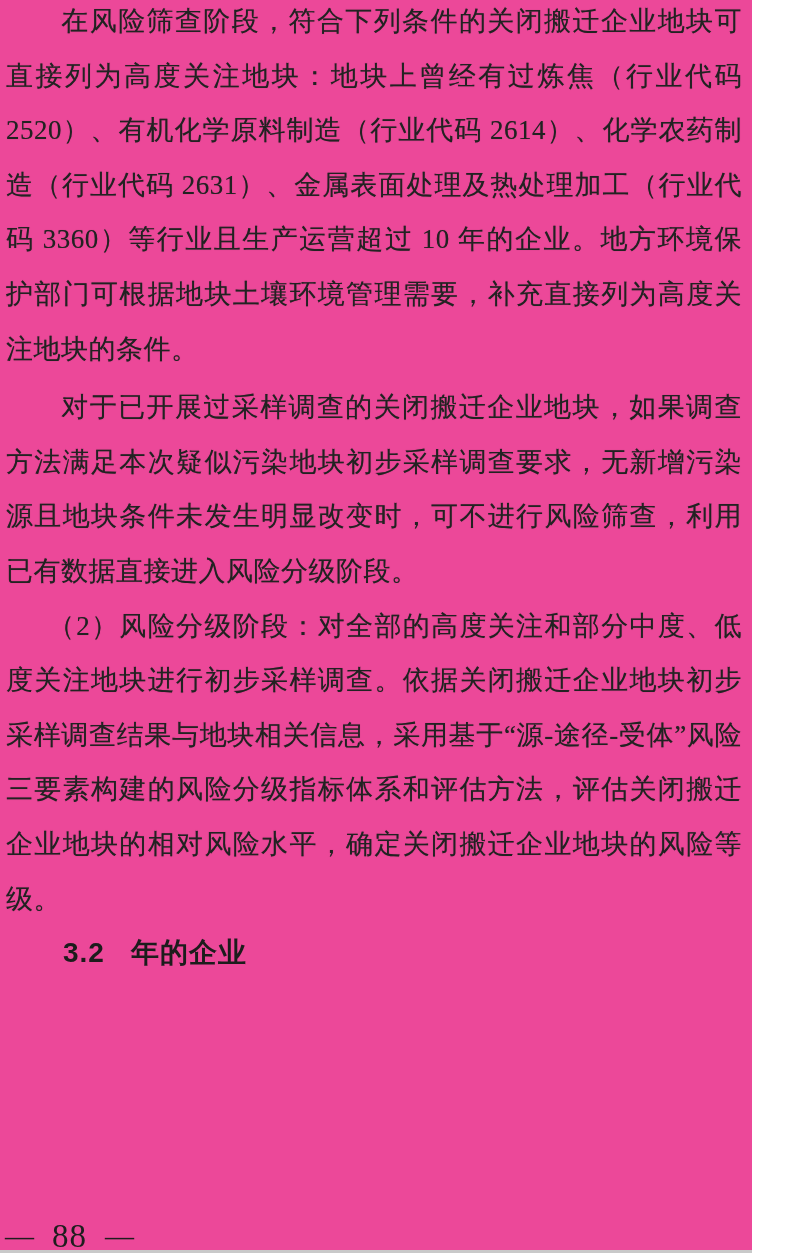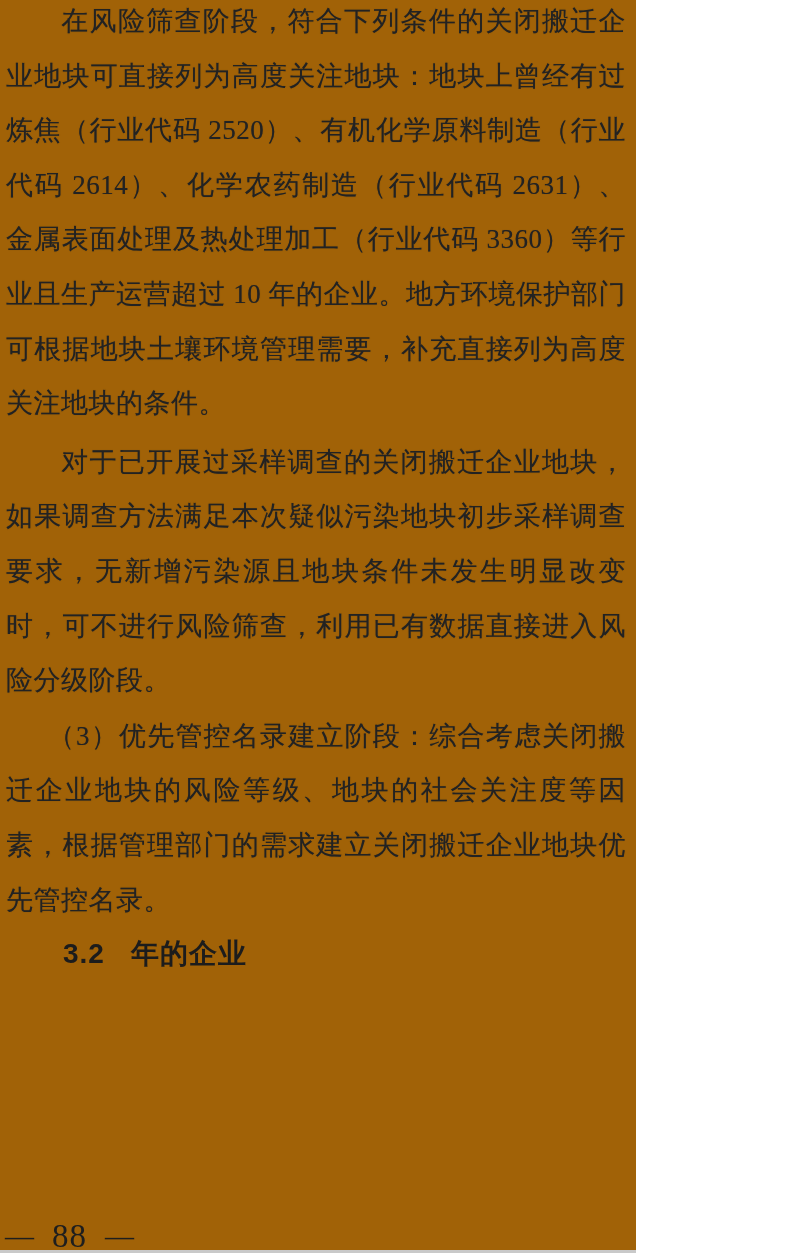--- a/index.html
+++ b/index.html
@@ -5,23 +5,23 @@
   * { box-sizing: border-box; }
   html, body { margin: 0; padding: 0; }
   body {
     width: 800px;
     height: 1253px;
     background: #ffffff;
     font-family: "Liberation Serif", "DejaVu Serif", serif;
   }
   .page {
     position: relative;
-    width: 636px;
+    width: 752px;
     height: 1253px;
-    background: #a16207;
+    background: #ec4899;
     overflow: hidden;
     color: #222222;
   }
   .content {
     padding: 0 10px 0 6px;
     font-size: 27px;
     line-height: 54.6px;
     text-align: justify;
     letter-spacing: 0.5px;
     text-shadow: 0 0 0.7px rgba(45,45,45,0.55);
@@ -67,21 +67,21 @@
     background: #c9c9c9;
   }
 </style>
 </head>
 <body>
 
 <div class="page">
   <div class="content">
     <p class="para first">在风险筛查阶段，符合下列条件的关闭搬迁企业地块可直接列为高度关注地块：地块上曾经有过炼焦（行业代码 2520）、有机化学原料制造（行业代码 2614）、化学农药制造（行业代码 2631）、金属表面处理及热处理加工（行业代码 3360）等行业且生产运营超过 10 年的企业。地方环境保护部门可根据地块土壤环境管理需要，补充直接列为高度关注地块的条件。</p>
     <p class="para mt4">对于已开展过采样调查的关闭搬迁企业地块，如果调查方法满足本次疑似污染地块初步采样调查要求，无新增污染源且地块条件未发生明显改变时，可不进行风险筛查，利用已有数据直接进入风险分级阶段。</p>
-    <p class="para paren mt1">（3）优先管控名录建立阶段：综合考虑关闭搬迁企业地块的风险等级、地块的社会关注度等因素，根据管理部门的需求建立关闭搬迁企业地块优先管控名录。</p>
+    <p class="para paren">（2）风险分级阶段：对全部的高度关注和部分中度、低度关注地块进行初步采样调查。依据关闭搬迁企业地块初步采样调查结果与地块相关信息，采用基于“源-途径-受体”风险三要素构建的风险分级指标体系和评估方法，评估关闭搬迁企业地块的相对风险水平，确定关闭搬迁企业地块的风险等级。</p>
     <h3 class="heading">
       <span class="sec-num">3.2</span><span>年的企业</span>
     </h3>
   </div>
 
   <div class="footer">
     <span class="dash">—</span>
     <span class="pagenum">88</span>
     <span class="dash">—</span>
   </div>

